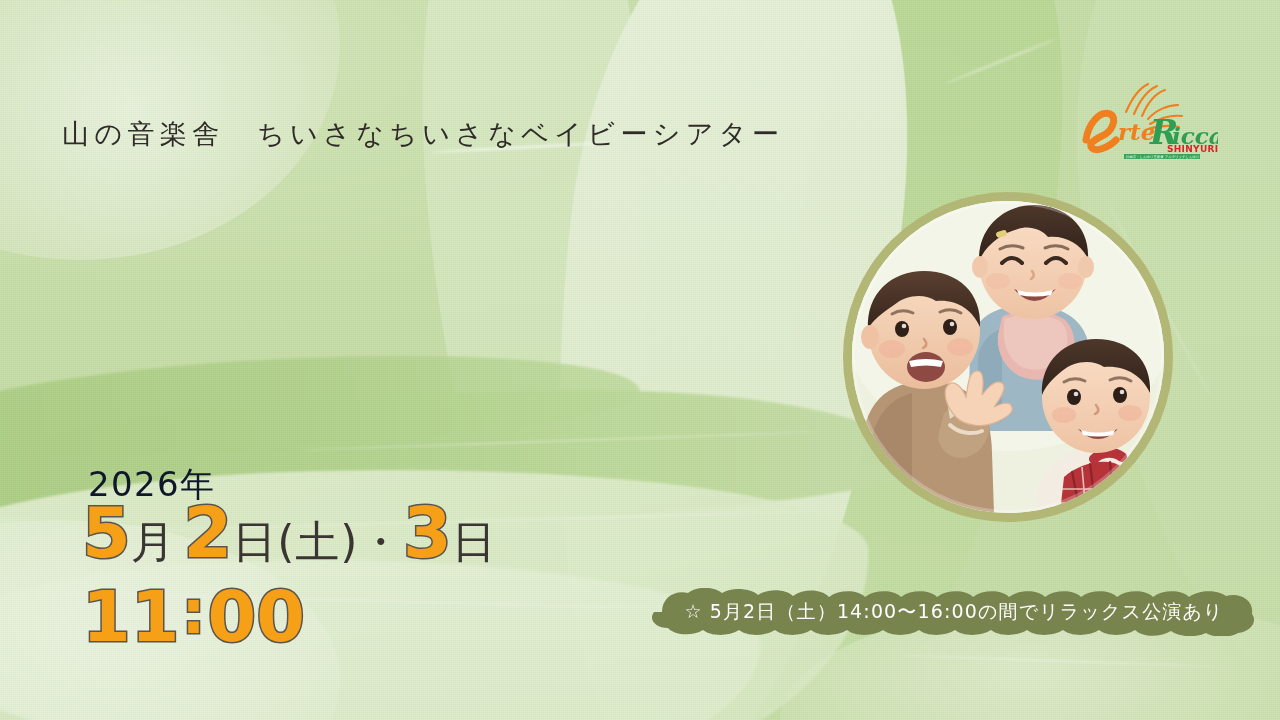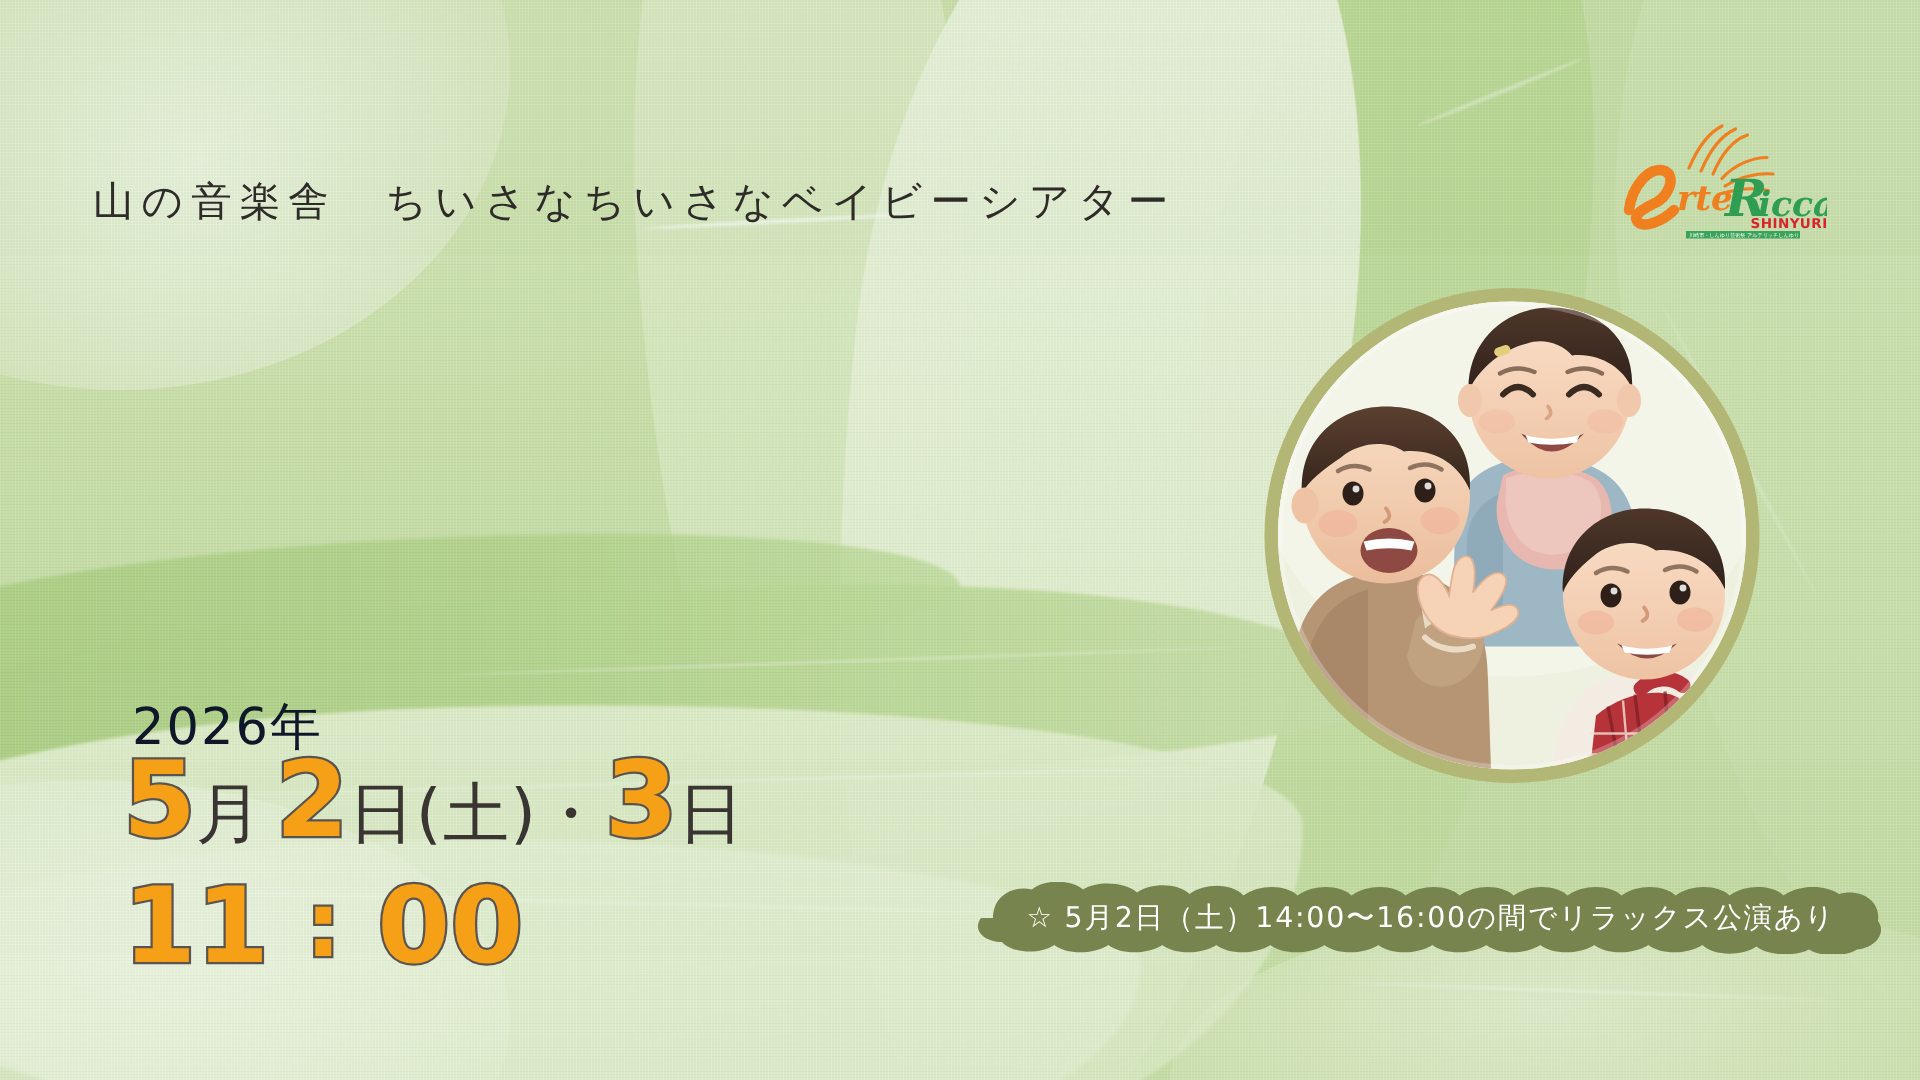--- a/index.html
+++ b/index.html
@@ -157,21 +157,21 @@
   .year{
     position:absolute;left:88px;top:462px;
     font-size:34px;color:#0f172a;letter-spacing:.04em;white-space:nowrap;
   }
   .date-row{
     position:absolute;left:82px;top:498px;
     display:flex;align-items:baseline;white-space:nowrap;
   }
   .time-row{
     position:absolute;left:82px;top:582px;
-    display:flex;align-items:center;white-space:nowrap;gap:22px;
+    display:flex;align-items:flex-start;white-space:nowrap;
   }
   .num{
     font-size:70px;font-weight:700;color:#f5a017;
     -webkit-text-stroke:3px #5a5450;
     paint-order:stroke fill;
     line-height:1;
   }
   .kan{
     font-size:44px;color:#3a3532;line-height:1;letter-spacing:.02em;
   }

